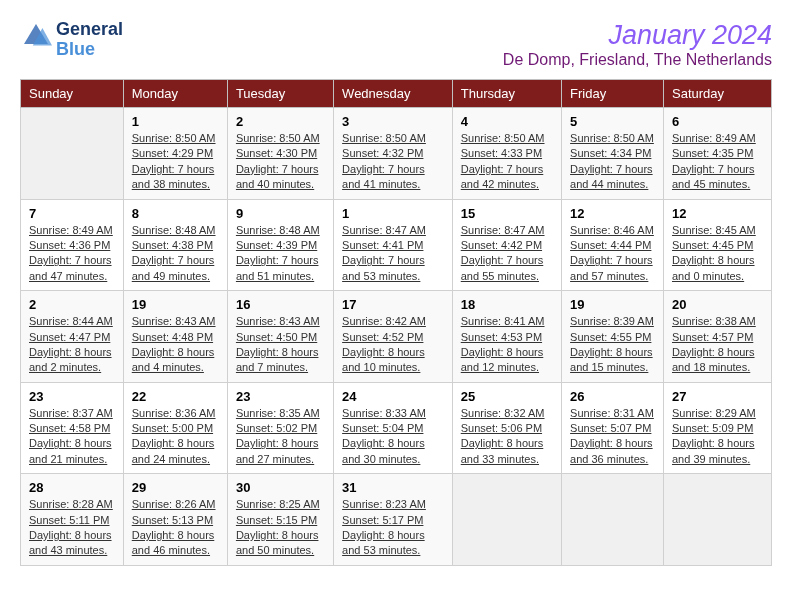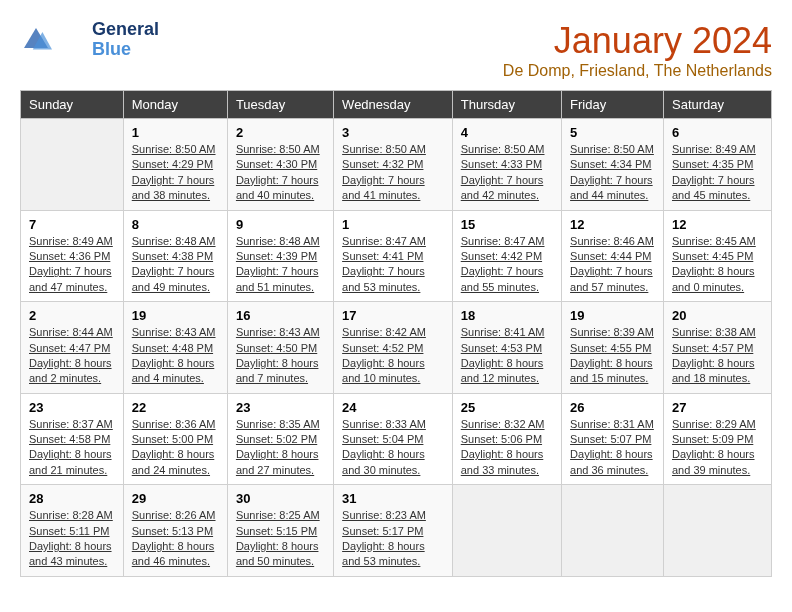--- a/index.html
+++ b/index.html
@@ -11,56 +11,55 @@
       padding: 20px;
     }
     .header {
       display: flex;
       justify-content: space-between;
       align-items: flex-start;
       margin-bottom: 10px;
     }
     .logo {
       display: flex;
-      align-items: center;
-      gap: 36px;
     }
     .logo-text {
       font-size: 18px;
       font-weight: bold;
       color: #1a3a6c;
       line-height: 1.1;
     }
     .logo-text span {
       color: #4a90d9;
     }
     .logo-icon {
       width: 32px;
       height: 32px;
       margin-right: 4px;
     }
     .title-block {
       text-align: right;
     }
     .main-title {
-      font-size: 36px;
-      color: #c2410c;
+      font-size: 27px;
+      color: #8b5cf6;
       font-weight: normal;
+      font-style: italic;
     }
     .subtitle {
       font-size: 16px;
-      color: #a16207;
+      color: #701a75;
     }
     table {
       width: 100%;
       border-collapse: collapse;
       font-size: 11px;
     }
     thead tr {
-      background-color: #404040;
+      background-color: #7f1d1d;
       color: #fff;
     }
     thead th {
       padding: 6px 8px;
       text-align: left;
       font-weight: normal;
       font-size: 13px;
       border: 1px solid #c0c0c0;
     }
     tbody tr {

